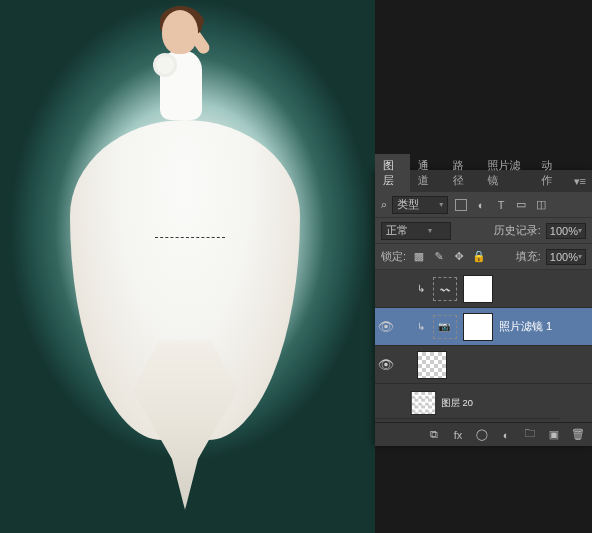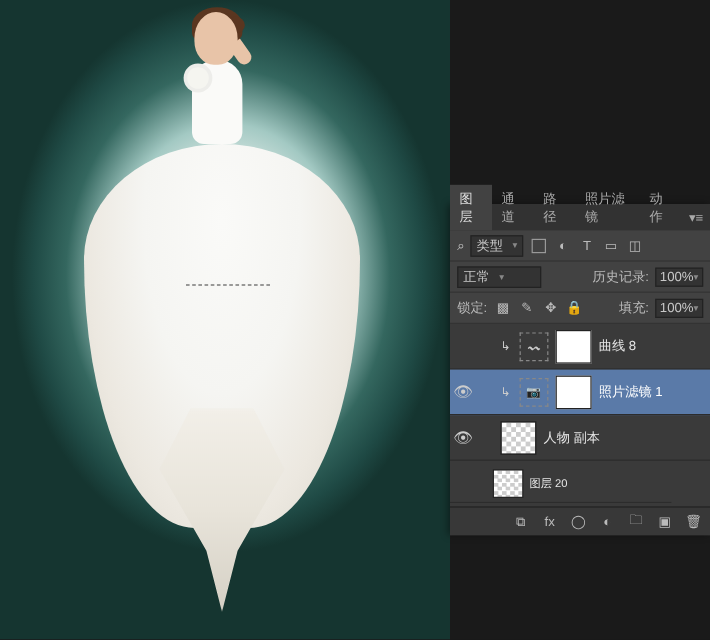--- a/index.html
+++ b/index.html
@@ -17,21 +17,21 @@
 .refline{position:absolute;left:155px;top:237px;width:70px;height:1px;border-top:1px dashed #3a3a3a}
 
 .panel{position:absolute;right:0;top:170px;width:217px;background:#424242;color:#c8c8c8;font-size:11px;box-shadow:-2px 0 6px rgba(0,0,0,.4)}
 .tabs{display:flex;background:#323232;height:22px;align-items:flex-end}
 .tab{padding:4px 8px;color:#aaa;cursor:pointer}
 .tab.active{background:#424242;color:#ddd}
 .tabs .flex{flex:1}
 .menu{padding:4px 6px;color:#aaa;cursor:pointer}
 
 .row{display:flex;align-items:center;height:26px;padding:0 6px;gap:5px;border-bottom:1px solid #333}
-.dd{display:flex;align-items:center;background:#333;height:18px;padding:0 4px;border:1px solid #222;gap:8px}
+.dd{display:flex;align-items:center;background:#333;height:18px;padding:0 4px;border:1px solid #222;gap:20px}
 .dd .chev{font-size:8px;color:#888}
 .label{color:#bbb}
 .pct{background:#333;border:1px solid #222;padding:1px 3px;min-width:34px;display:inline-flex;align-items:center;justify-content:flex-start;height:16px}
 .chev{font-size:8px;color:#888}
 .iconrow{display:flex;gap:4px;align-items:center}
 .iconrow span{display:flex;align-items:center;justify-content:center;width:16px;height:16px;color:#bbb}
 .iconrow .box{border:1px solid #999;width:12px;height:12px}
 
 .layers{background:#3a3a3a;max-height:240px}
 .layer{display:flex;align-items:center;height:38px;border-bottom:1px solid #2c2c2c;padding:0 4px;gap:6px}
@@ -126,37 +126,35 @@
   </div>
 
   <div class="layers">
 
     <div class="layer">
       <span class="eye"></span>
       <span class="spacer"></span>
       <span class="link">↳</span>
       <span class="adjicon">〰</span>
       <span class="mask"></span>
-      <span class="lname">曲线 8</span>
     </div>
 
     <div class="layer sel">
       <span class="eye">👁</span>
       <span class="spacer"></span>
       <span class="link">↳</span>
       <span class="adjicon">📷</span>
       <span class="mask"></span>
       <span class="lname">照片滤镜 1</span>
     </div>
 
     <div class="layer">
       <span class="eye">👁</span>
       <span class="spacer"></span>
       <span class="thumb checker"></span>
-      <span class="lname">人物 副本</span>
     </div>
 
     <div class="layer sm">
       <span class="eye"></span>
       <span class="spacer"></span>
       <span class="thumb checker"></span>
       <span class="lname">图层 20</span>
     </div>
 
   </div>

